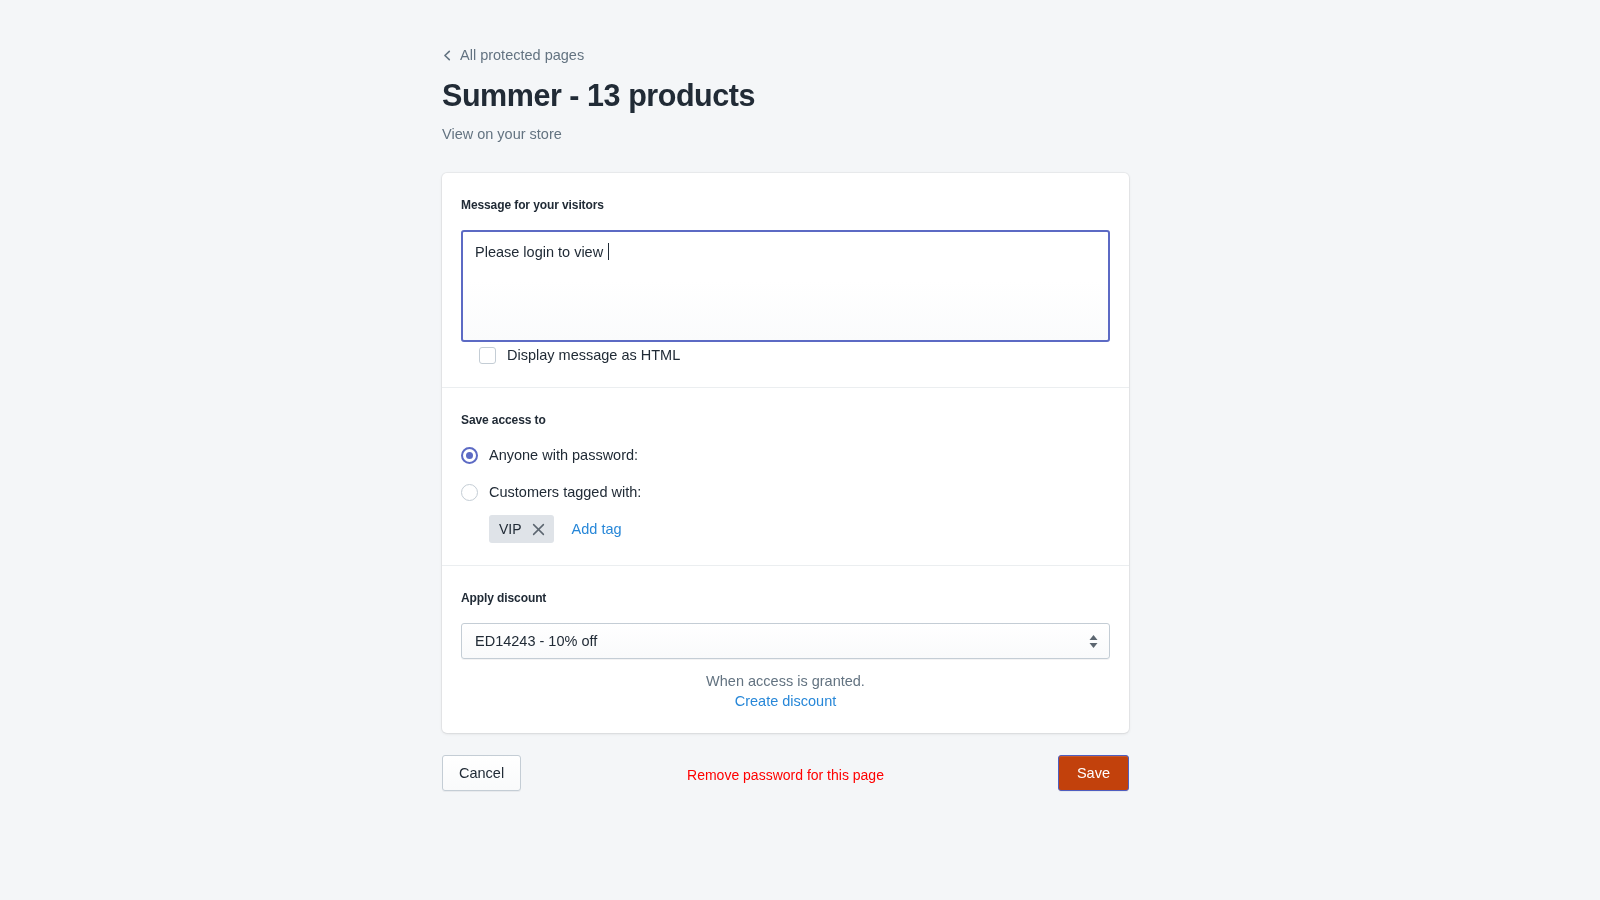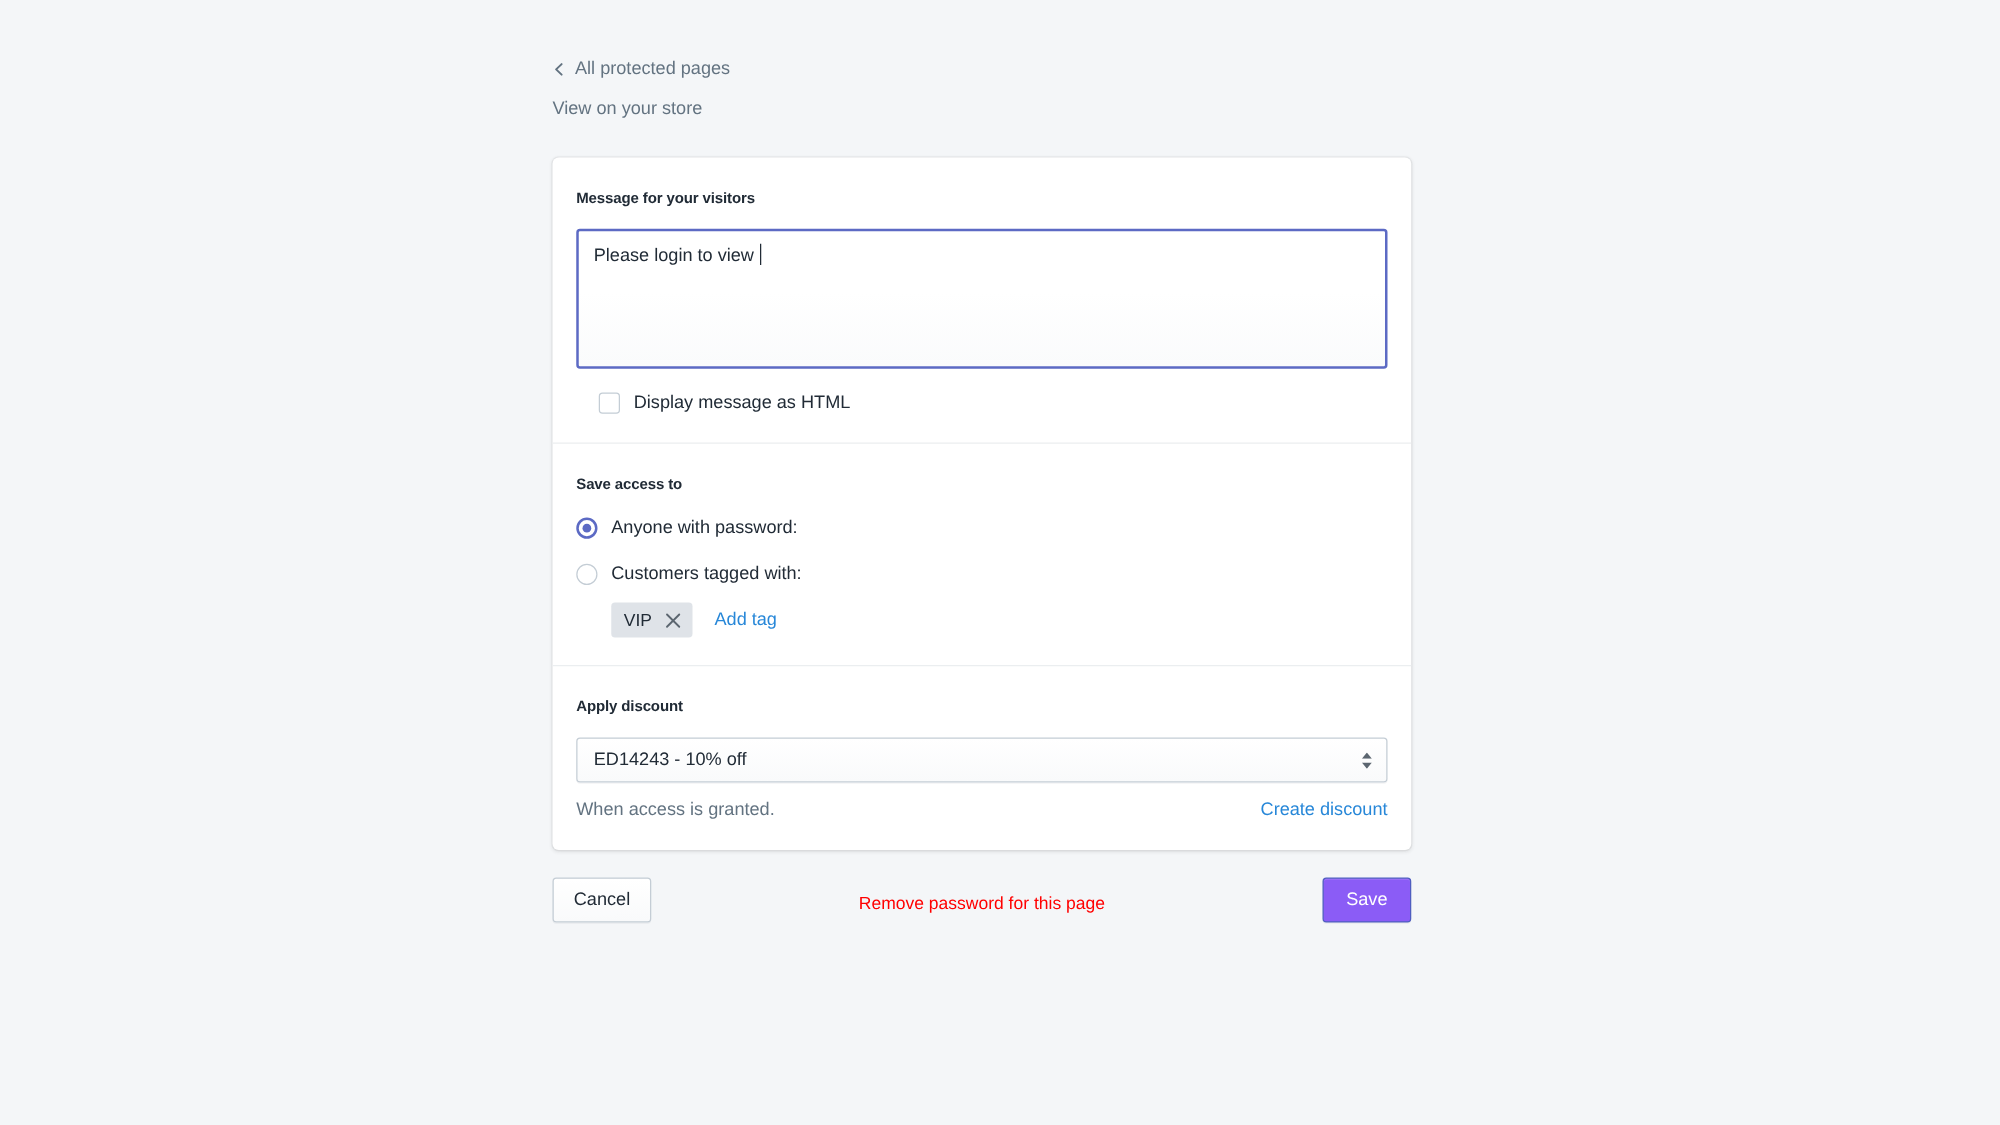--- a/index.html
+++ b/index.html
@@ -109,21 +109,21 @@
     height: 17px;
     background: #212b36;
     vertical-align: -3px;
     margin-left: 5px;
   }
 
   
   .choice-row {
     display: flex;
     align-items: center;
-    margin-top: 17px;
+    margin-top: 3px;
     cursor: pointer;
     width: fit-content;
     padding-left: 18px;
   }
   .checkbox {
     width: 17px; height: 17px;
     border: 1px solid #c4cdd5;
     border-radius: 3px;
     background: #fff;
     flex: 0 0 auto;
@@ -256,20 +256,21 @@
     flex-direction: column;
     align-items: center;
     justify-content: center;
     gap: 3px;
   }
   .footer-row {
     display: flex;
     align-items: center;
     justify-content: space-between;
     margin-top: 12px;
+    flex-direction: column;
   }
   .footnote {
     font-size: 14.5px;
     color: #637381;
     line-height: 20px;
   }
 
   
   .actions {
     position: relative;
@@ -292,21 +293,21 @@
     padding: 0 16px;
     background: linear-gradient(180deg,#ffffff 0%, #f9fafb 100%);
     border: 1px solid #c4cdd5;
     color: #212b36;
     box-shadow: 0 1px 0 rgba(22,29,37,0.05);
   }
   .btn-primary {
     position: absolute;
     right: 0; top: 2px;
     padding: 0 18px;
-    background: #8b5cf6;
+    background: #c2410c;
     border: 1px solid #4f5ec0;
     color: #ffffff;
     box-shadow: inset 0 1px 0 rgba(255,255,255,0.12), 0 1px 0 rgba(22,29,37,0.05);
   }
   .destructive-link {
     position: absolute;
     left: 50%;
     top: 12px;
     transform: translateX(-50%);
     font-size: 14px;
@@ -324,20 +325,21 @@
 
     <div class="breadcrumb">
       <span class="chev">
         <svg width="11" height="11" viewBox="0 0 11 11" fill="none">
           <path d="M7.3 1.3 L2.9 5.5 L7.3 9.7" stroke="#637381" stroke-width="1.6" stroke-linecap="round" stroke-linejoin="round"></path>
         </svg>
       </span>
       <span class="breadcrumb-label">All protected pages</span>
     </div>
 
+    <h1 class="page-title">Summer - 13 products</h1>
     <span class="view-store">View on your store</span>
 
     <div class="card">
 
       <div class="section">
         <div class="section-title">Message for your visitors</div>
 
         <div class="textarea-box">
           <span class="textarea-text">Please login to view</span><span class="caret"></span>
         </div>

